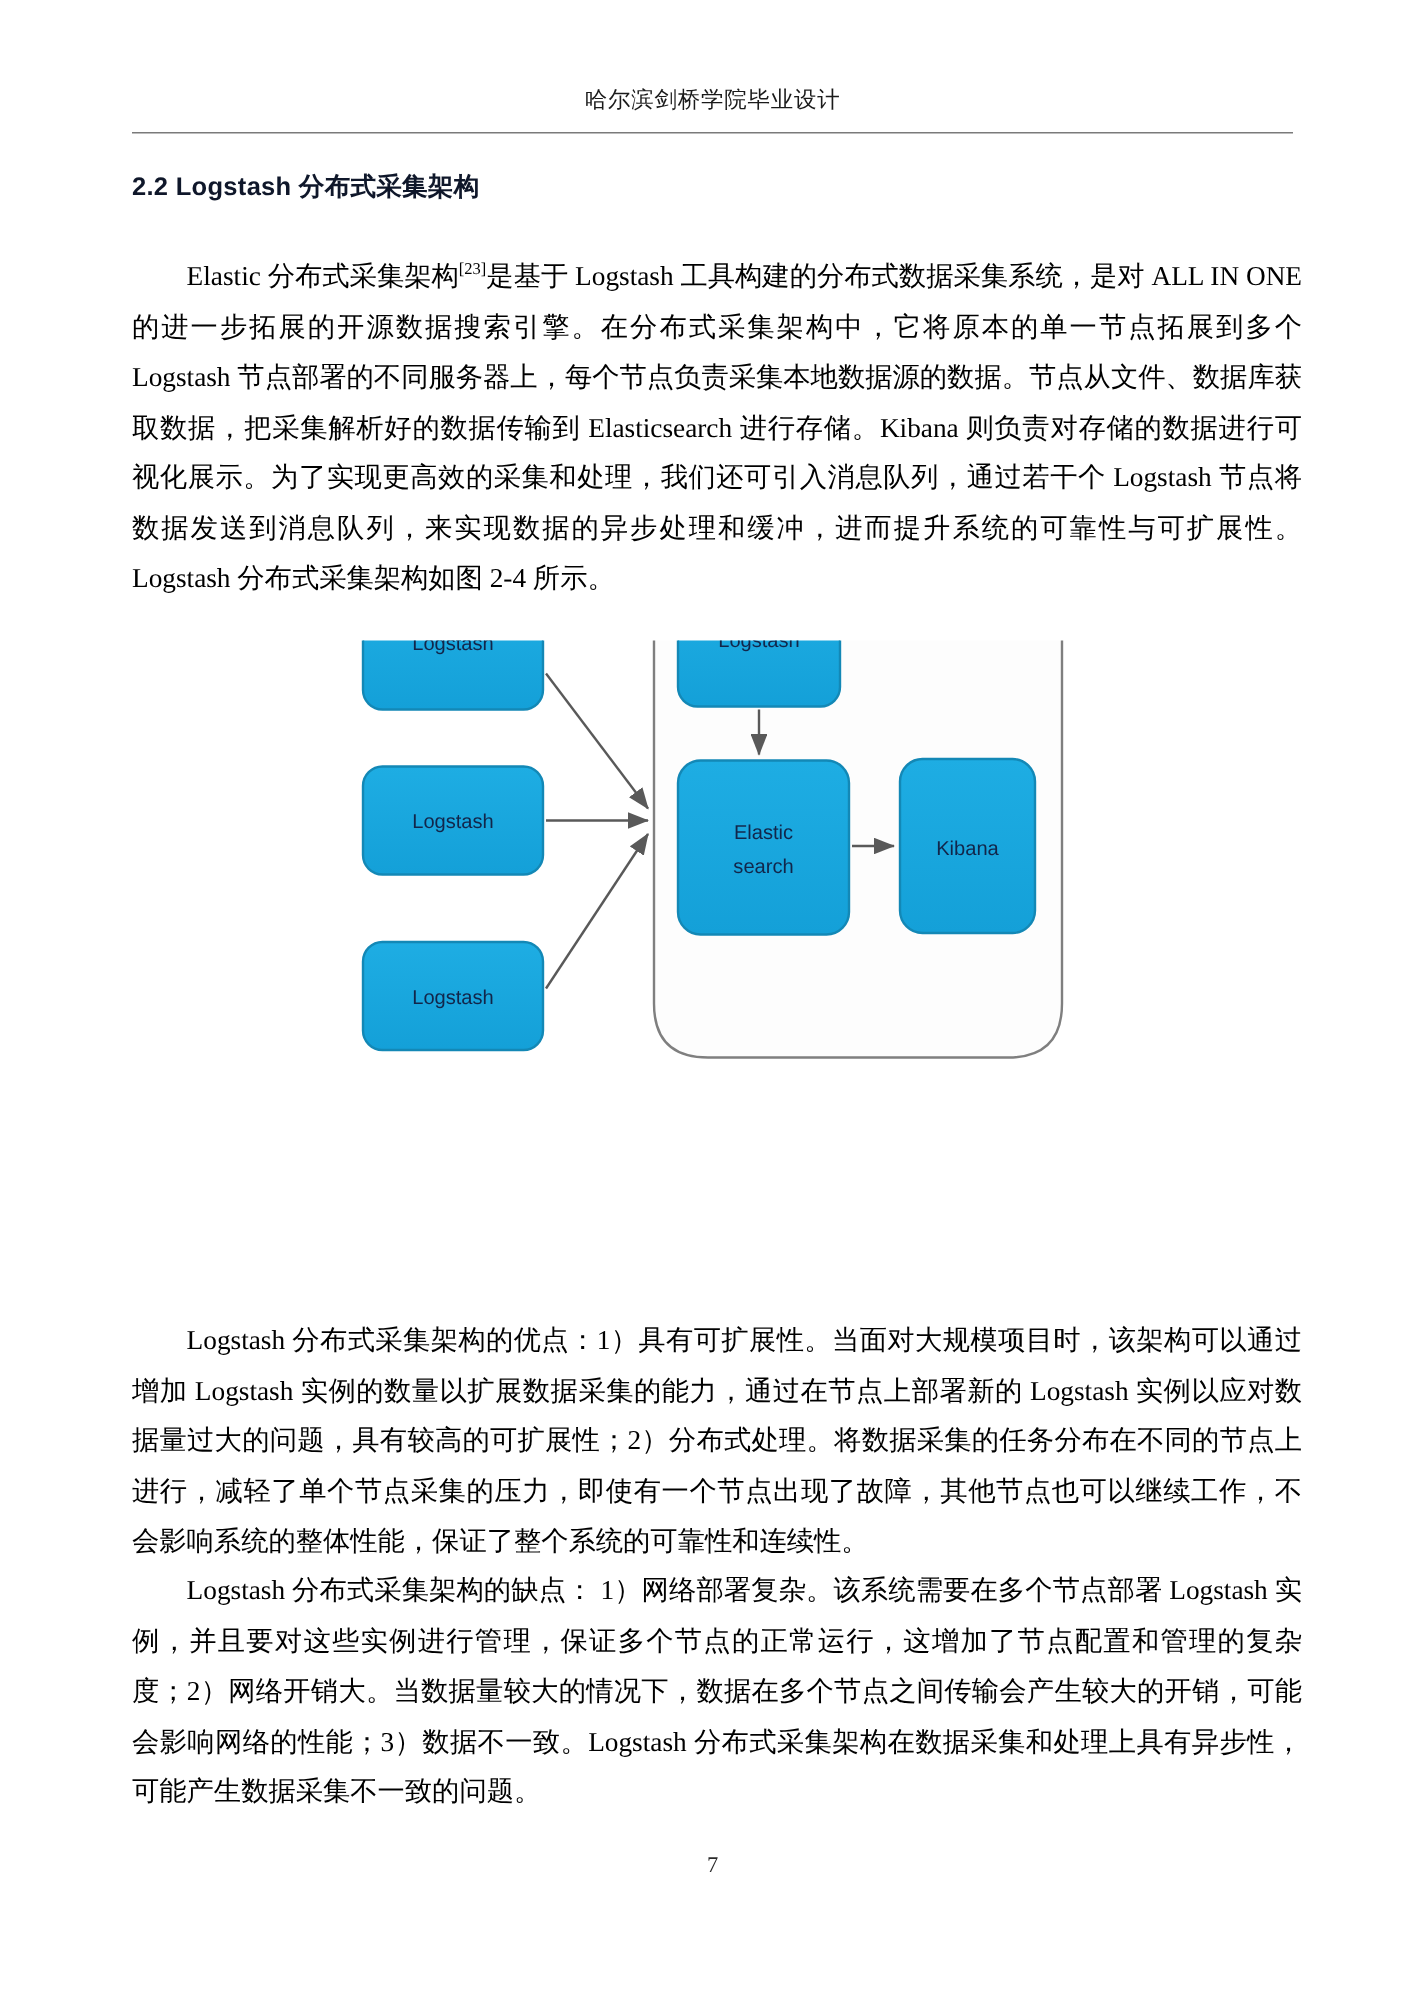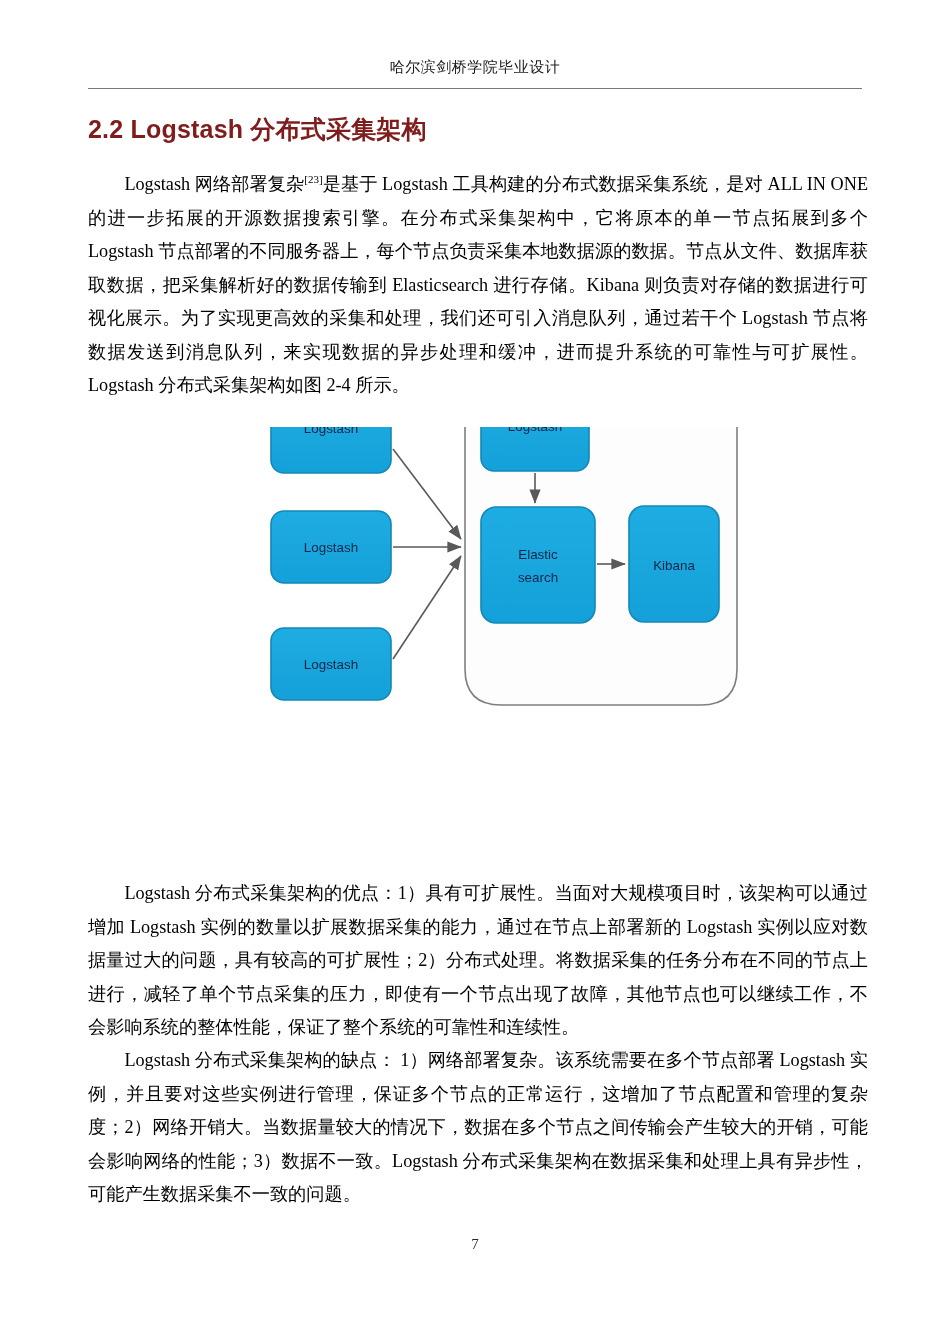--- a/index.html
+++ b/index.html
@@ -48,23 +48,23 @@
     border-top: 1.3px solid #7a7a7a;
   }
 
   
   .section-heading {
     position: absolute;
     top: 113px;
     left: 88px;
     width: 790px;
     font-family: "Liberation Sans", "DejaVu Sans", sans-serif;
-    font-size: 25px;
+    font-size: 17px;
     font-weight: 600;
-    color: #7f1d1d;
+    color: #0f172a;
     letter-spacing: 0.2px;
     white-space: nowrap;
   }
   .para {
     font-family: "Liberation Serif", "DejaVu Serif", serif;
     font-size: 18.2px;
     line-height: 33.5px;
     text-align: justify;
     text-justify: inter-ideograph;
     color: #000;
@@ -78,21 +78,21 @@
   }
 
   #para-intro { position: absolute; top: 168px; left: 88px; width: 780px; }
   #para-pros  { position: absolute; top: 845px; left: 88px; width: 780px; margin-top: 32px; }
   #para-cons  { position: absolute; top: 1044px; left: 88px; width: 780px; }
 
   
   .figure-wrap {
     position: absolute;
     top: 427px;
-    left: 243px;
+    left: 214px;
     width: 500px;
     height: 295px;
     overflow: hidden;
   }
   .figure-canvas {
     position: absolute;
     top: -18px;           
     left: 0;
     width: 500px;
     height: 320px;
@@ -135,21 +135,21 @@
 <div class="page">
 
   <div class="page-header">
     <div class="hdr-text">哈尔滨剑桥学院毕业设计</div>
   </div>
   <div class="header-rule"></div>
 
   <div class="section-heading">2.2 Logstash 分布式采集架构</div>
 
   <div id="para-intro">
-    <p class="para"><span>Logstash 网络部署复杂</span><sup class="sup">[23]</sup><span>是基于 Logstash 工具构建的分布式数据采集系统，是对 ALL IN ONE 的进一步拓展的开源数据搜索引擎。在分布式采集架构中，它将原本的单一节点拓展到多个 Logstash 节点部署的不同服务器上，每个节点负责采集本地数据源的数据。节点从文件、数据库获取数据，把采集解析好的数据传输到 Elasticsearch 进行存储。Kibana 则负责对存储的数据进行可视化展示。为了实现更高效的采集和处理，我们还可引入消息队列，通过若干个 Logstash 节点将数据发送到消息队列，来实现数据的异步处理和缓冲，进而提升系统的可靠性与可扩展性。Logstash 分布式采集架构如图 2-4 所示。</span></p>
+    <p class="para"><span>Elastic 分布式采集架构</span><sup class="sup">[23]</sup><span>是基于 Logstash 工具构建的分布式数据采集系统，是对 ALL IN ONE 的进一步拓展的开源数据搜索引擎。在分布式采集架构中，它将原本的单一节点拓展到多个 Logstash 节点部署的不同服务器上，每个节点负责采集本地数据源的数据。节点从文件、数据库获取数据，把采集解析好的数据传输到 Elasticsearch 进行存储。Kibana 则负责对存储的数据进行可视化展示。为了实现更高效的采集和处理，我们还可引入消息队列，通过若干个 Logstash 节点将数据发送到消息队列，来实现数据的异步处理和缓冲，进而提升系统的可靠性与可扩展性。Logstash 分布式采集架构如图 2-4 所示。</span></p>
   </div>
 
   <div class="figure-wrap">
     <svg class="figure-canvas" viewBox="0 0 500 320">
       <defs>
         <marker id="arrowhead" markerWidth="9" markerHeight="7" refX="8.5" refY="3.5" orient="auto">
           <polygon points="0 0, 9 3.5, 0 7" fill="#595959"></polygon>
         </marker>
         <linearGradient id="nodeGrad" x1="0" y1="0" x2="0" y2="1">
           <stop offset="0%" stop-color="#1eade3"></stop>

